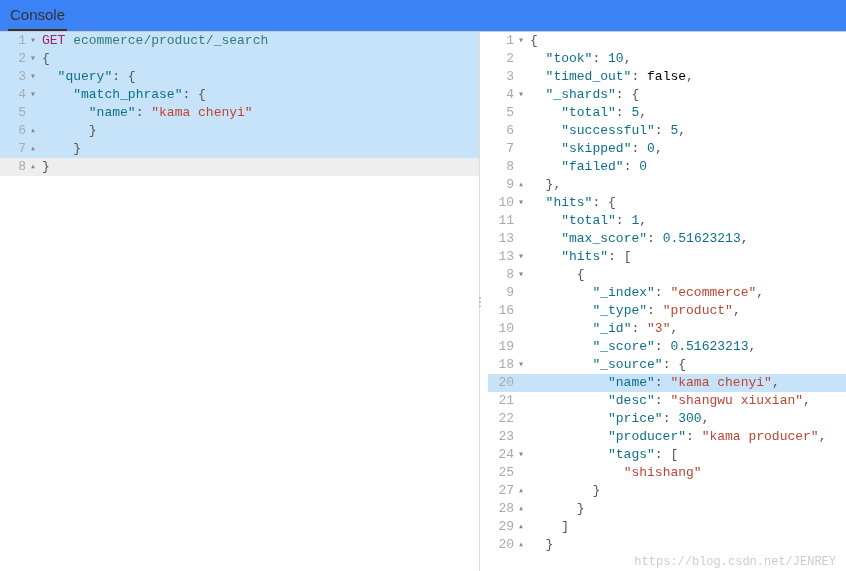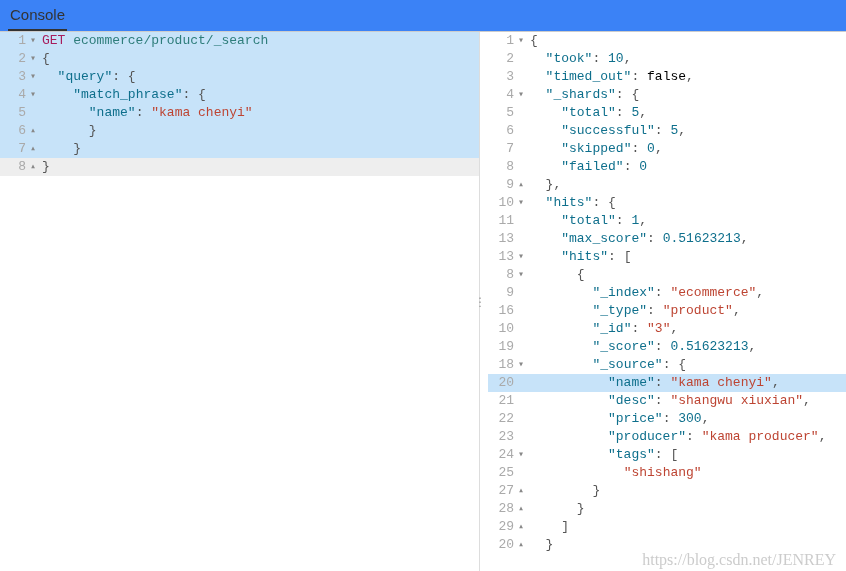--- a/index.html
+++ b/index.html
@@ -105,23 +105,22 @@
   display: inline-block;
   font-size: 14px;
   color: #666;
   cursor: pointer;
 }
 .watermark {
   position: absolute;
   right: 10px;
   bottom: 4px;
   color: #ccc;
-  font-size: 16px;
+  font-size: 12px;
   pointer-events: none;
-  font-family: Liberation Serif, serif;
 }
 </style>
 </head>
 <body>
 
 <div class="tab-bar">
   <span class="tab">Console</span>
 </div>
 
 <div class="panes">

